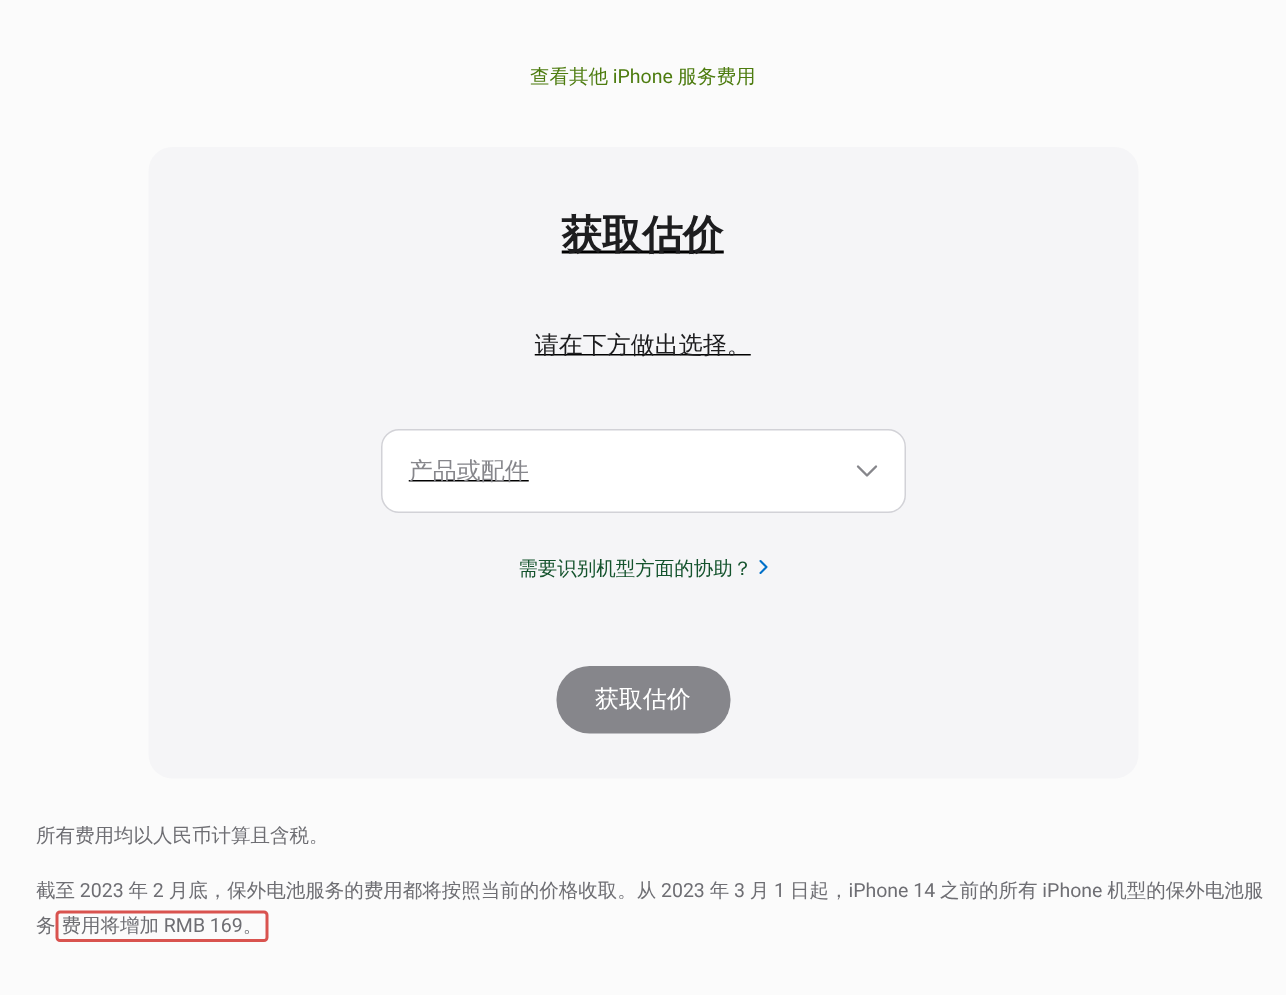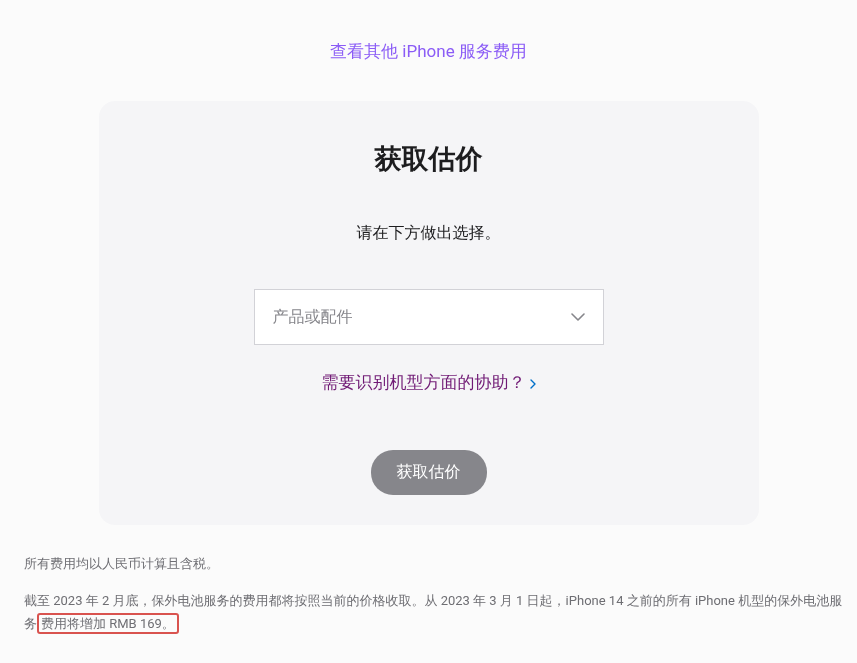--- a/index.html
+++ b/index.html
@@ -15,31 +15,32 @@
       overflow: hidden;
     }
     .page {
       padding: 40px 10px 20px;
     }
     .top-link {
       text-align: center;
       margin-bottom: 38px;
     }
     .top-link a {
-      color: #8b5cf6;
+      color: #4d7c0f;
       text-decoration: none;
-      font-size: 17px;
+      font-size: 13px;
     }
     .card {
       background: #f5f5f7;
       border-radius: 16px;
       max-width: 660px;
       margin: 0 auto;
       padding: 40px 20px 30px;
       text-align: center;
+      text-decoration: underline;
     }
     .card-title {
       font-size: 27px;
       font-weight: 600;
       color: #1d1d1f;
       margin-bottom: 14px;
     }
     .card-subtitle {
       font-size: 16px;
       color: #1d1d1f;
@@ -52,40 +53,40 @@
       position: relative;
     }
     .select-wrap:last-of-type {
       margin-bottom: 18px;
     }
     .fake-select {
       width: 100%;
       height: 56px;
       background: #fff;
       border: 1px solid #d2d2d7;
-      border-radius: 0;
+      border-radius: 12px;
       display: flex;
       align-items: center;
       justify-content: space-between;
       padding: 0 18px;
       cursor: pointer;
     }
     .fake-select .placeholder {
       color: #86868b;
       font-size: 16px;
     }
     .chevron {
       color: #86868b;
       display: flex;
       align-items: center;
     }
     .help-link {
-      color: #701a75;
+      color: #14532d;
       text-decoration: none;
-      font-size: 17px;
+      font-size: 13px;
       display: inline-flex;
       align-items: center;
       gap: 4px;
       margin-bottom: 56px;
     }
     .submit-btn {
       background: #86868b;
       color: #fff;
       border: none;
       border-radius: 22px;

